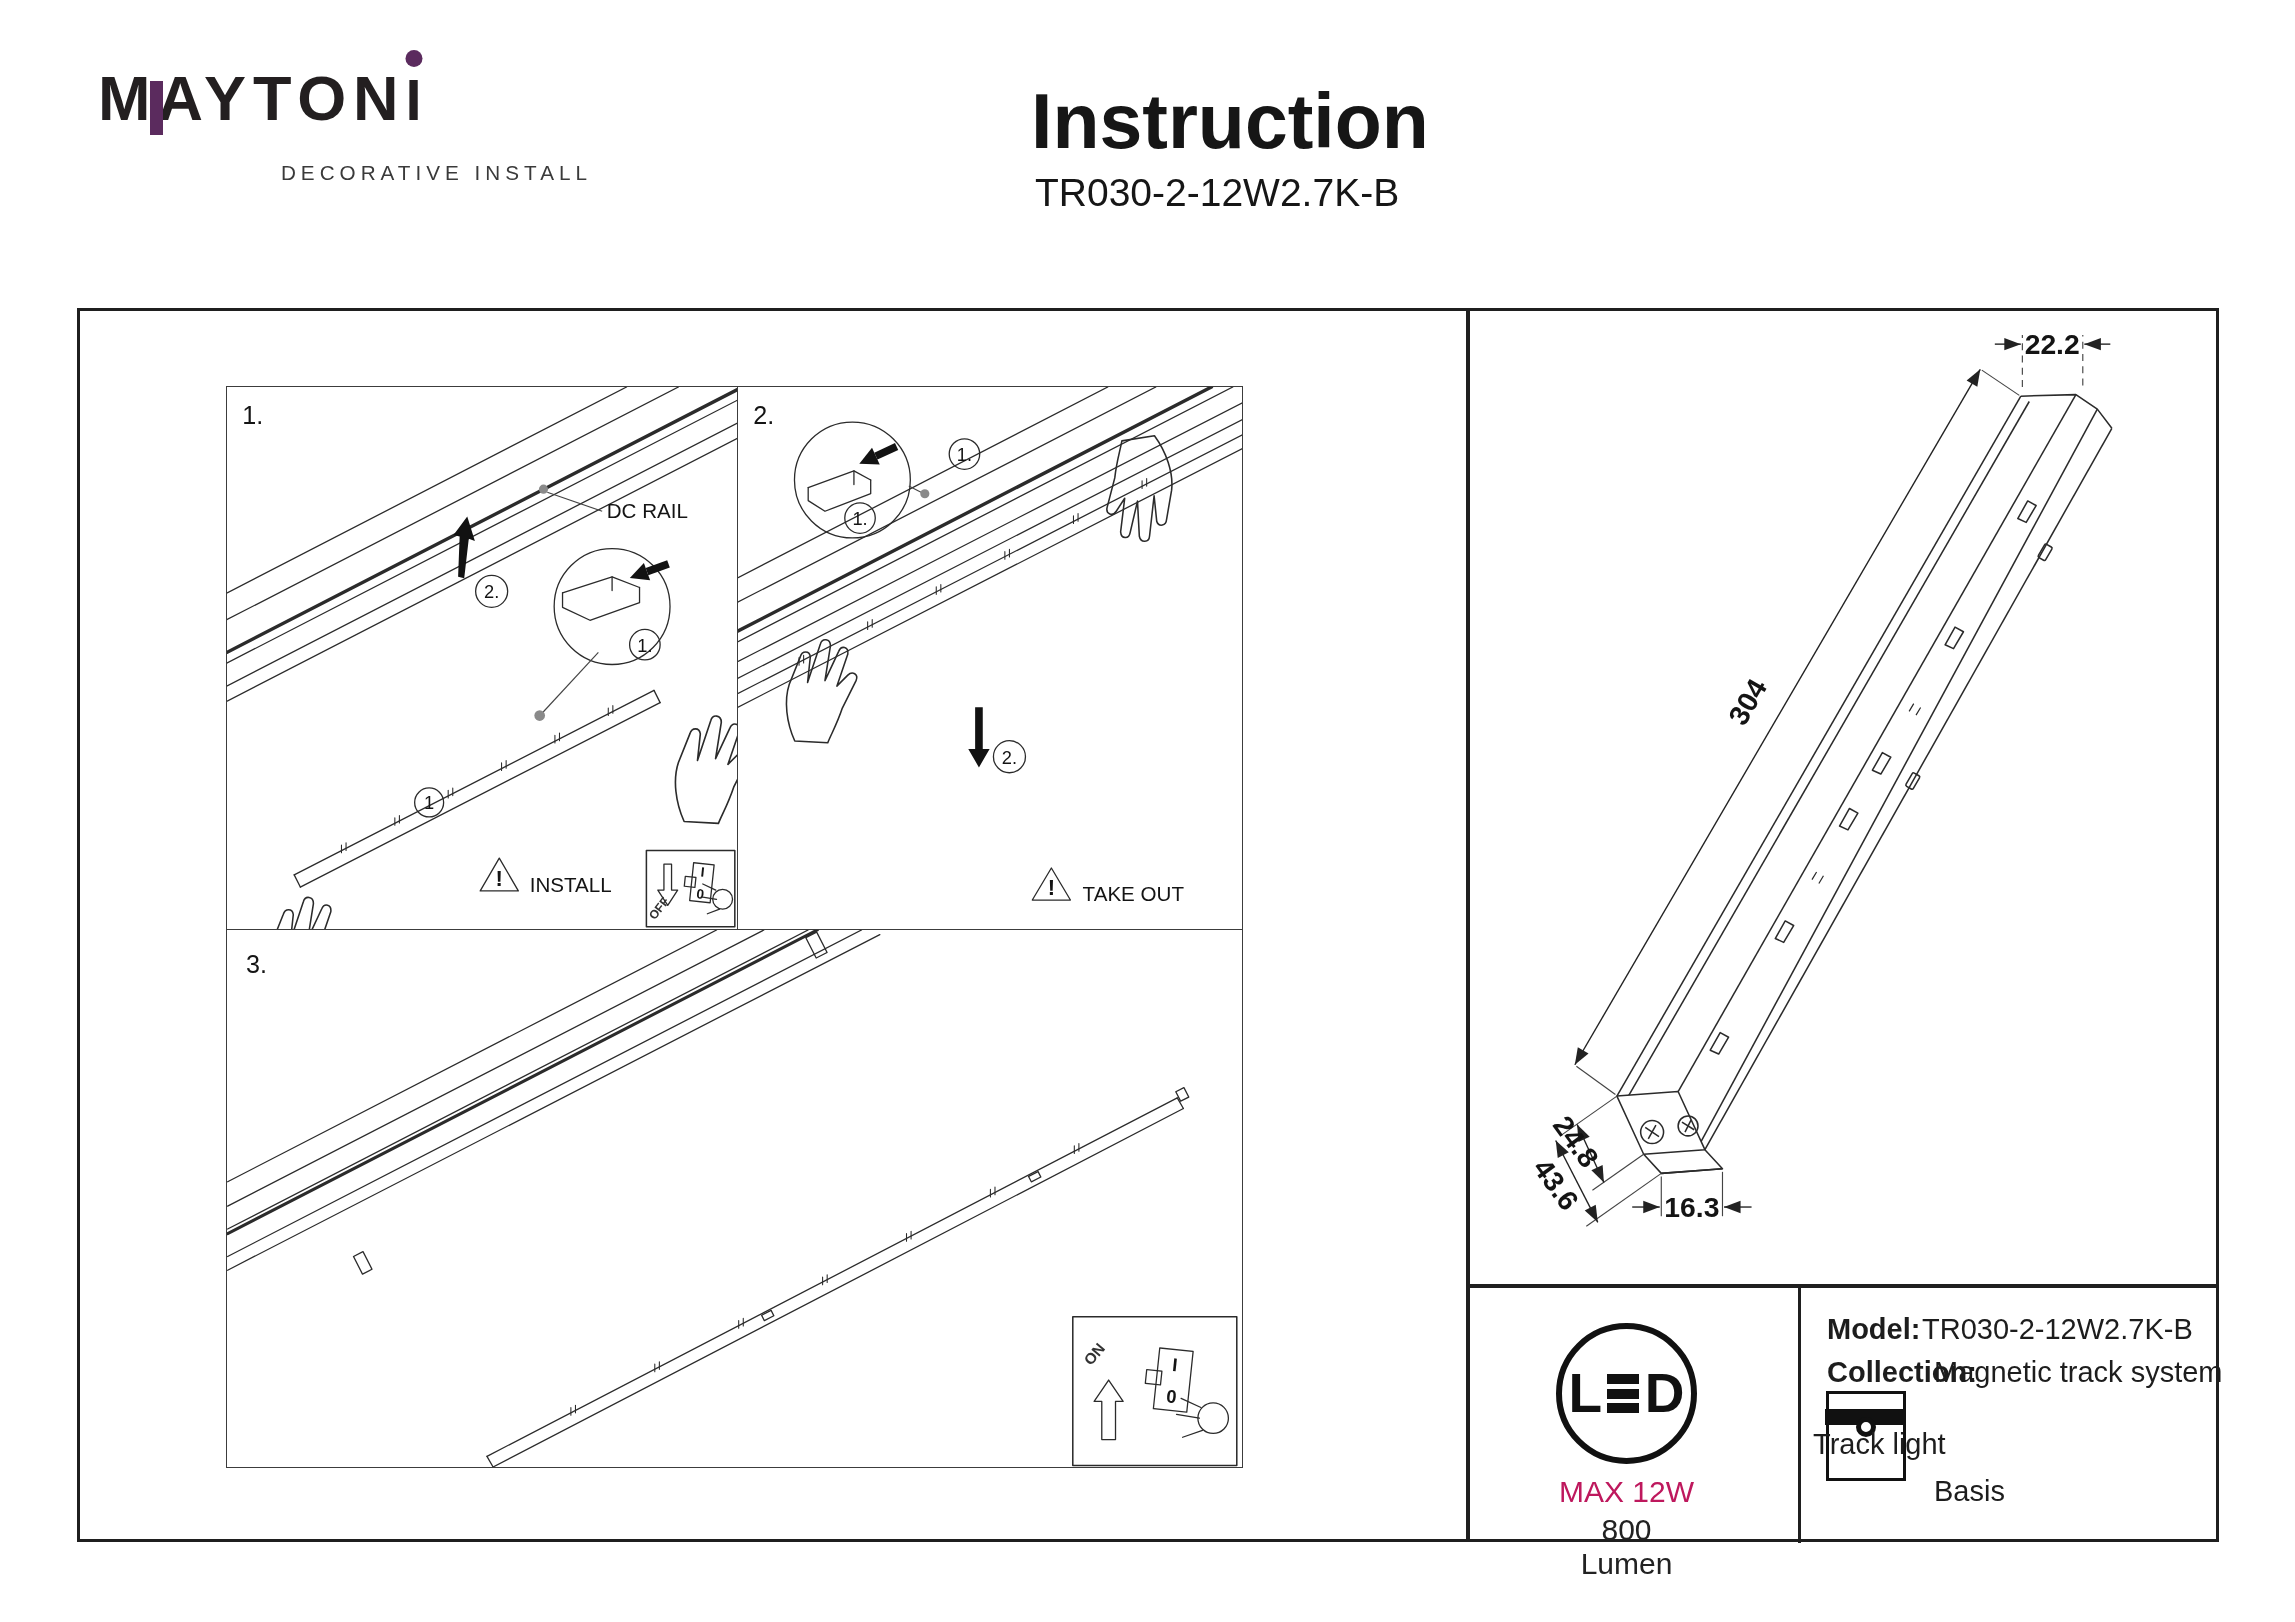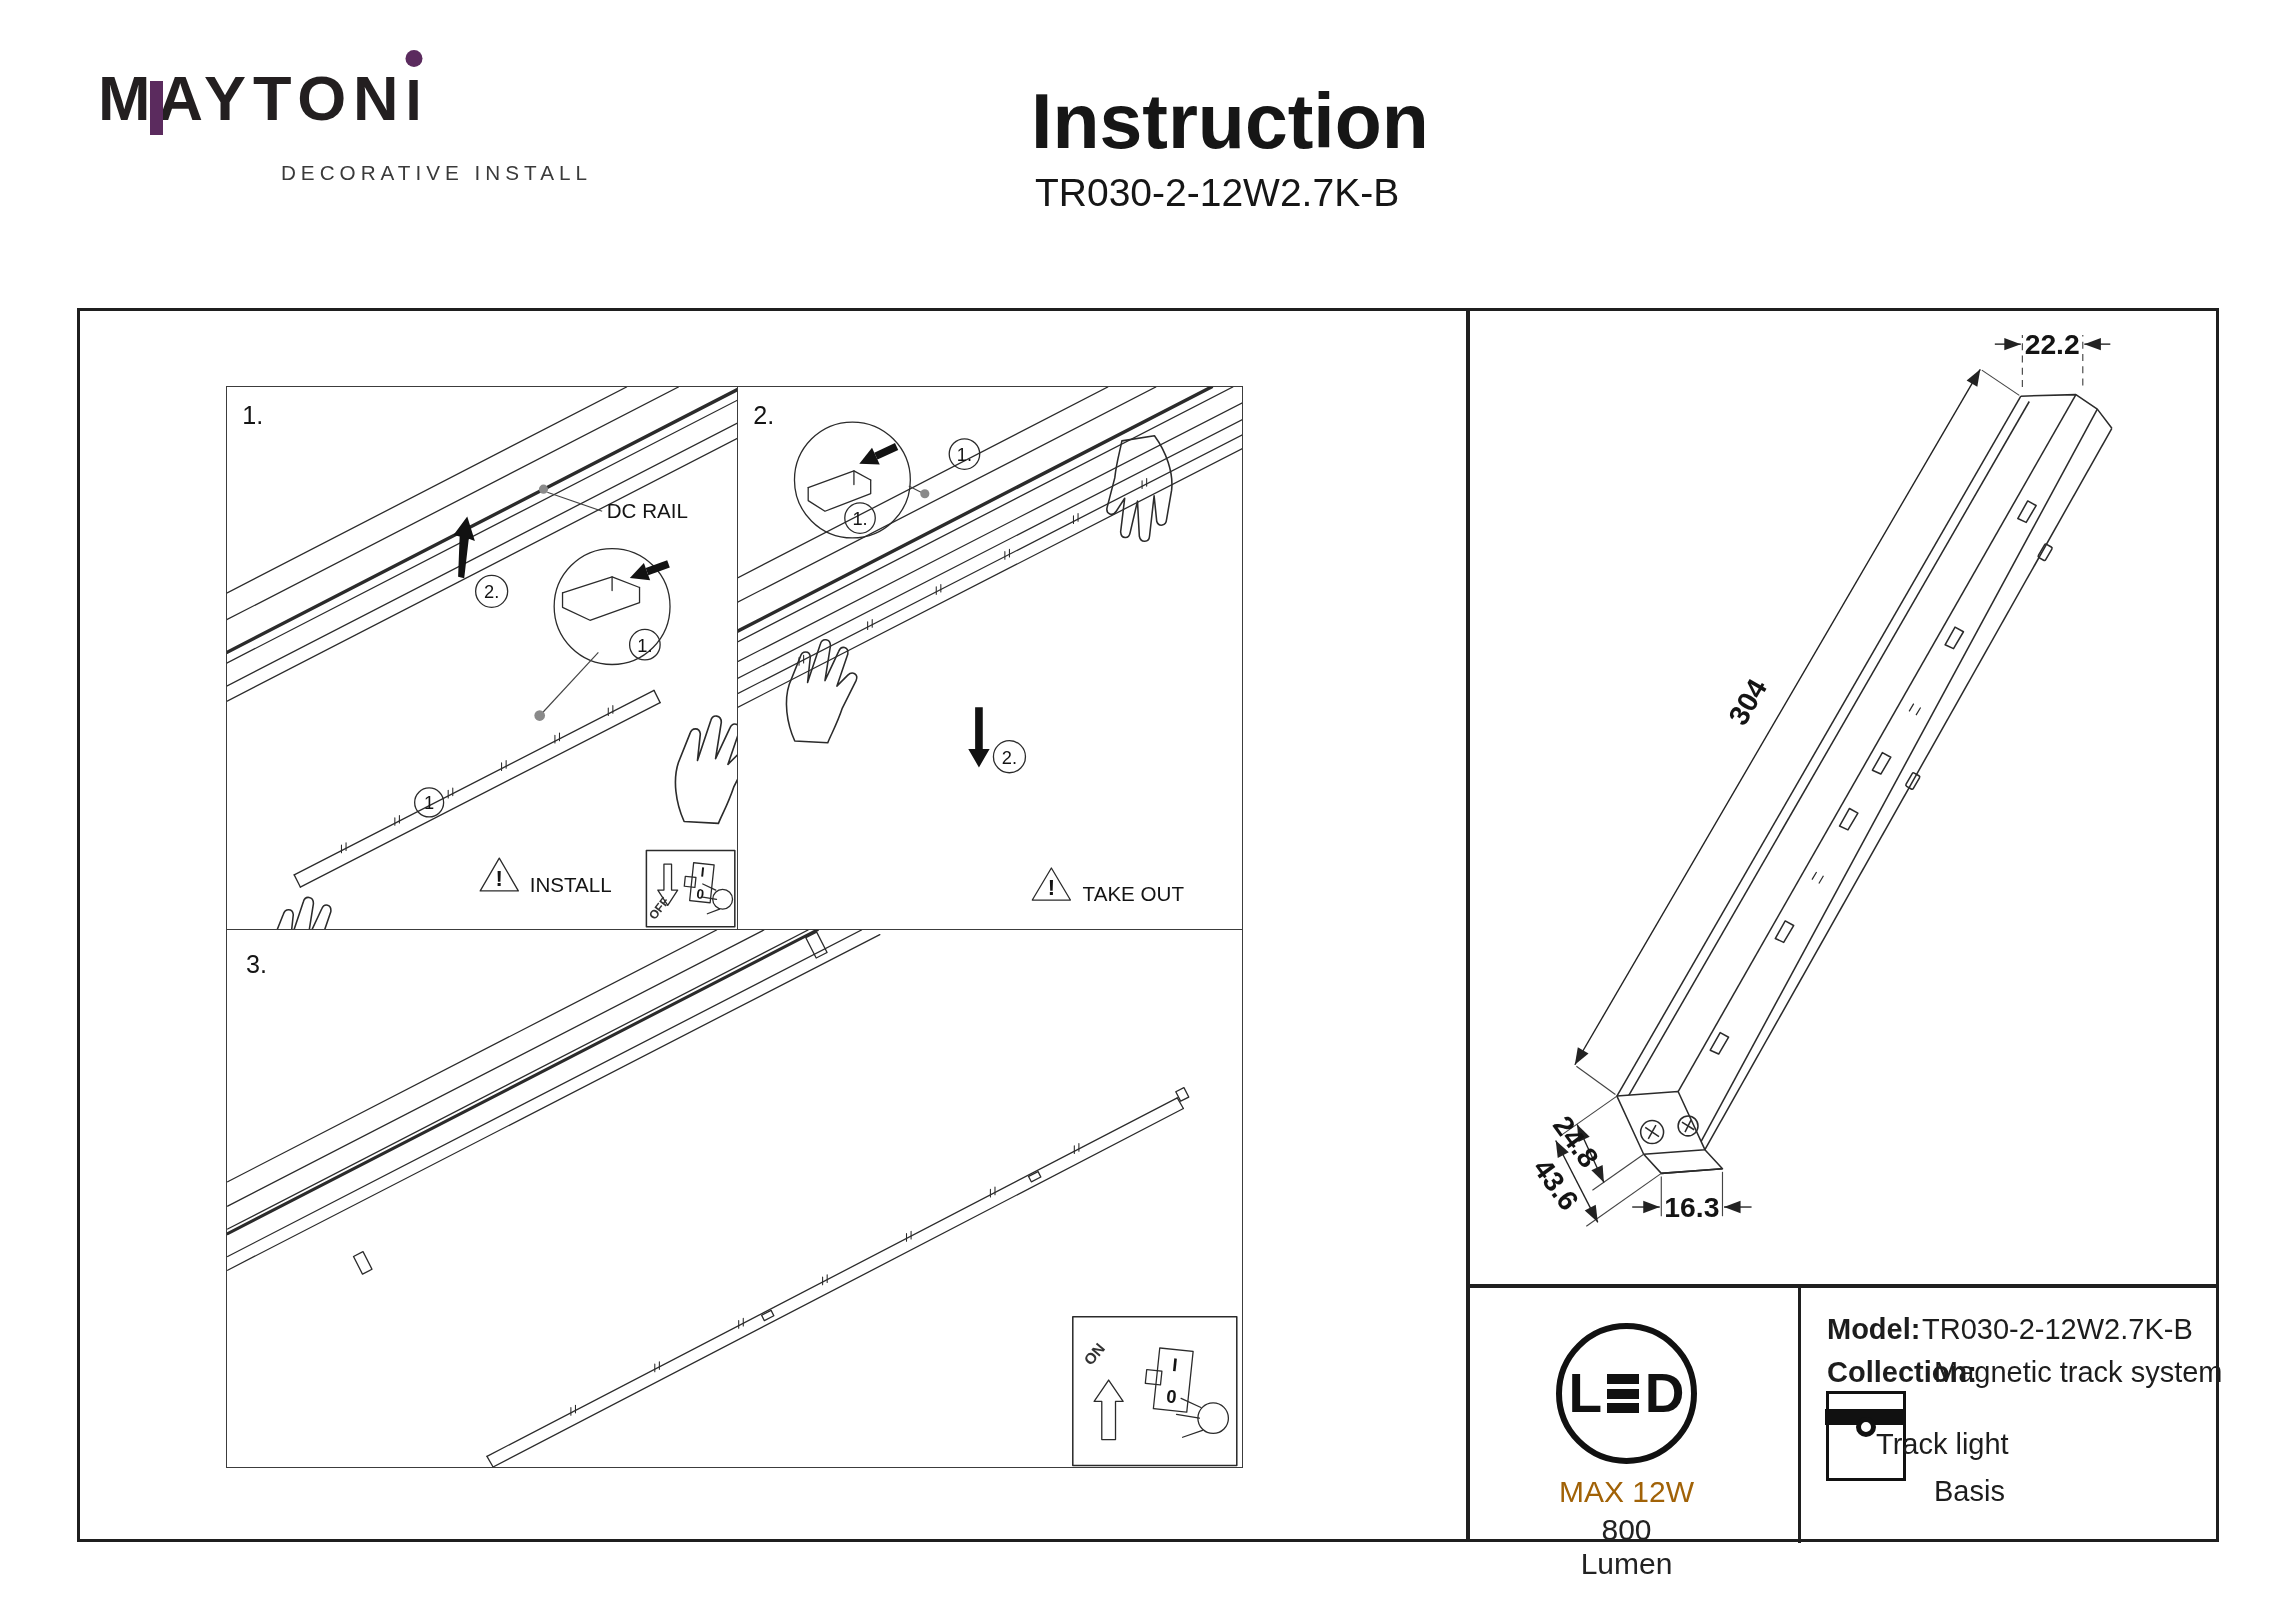--- a/index.html
+++ b/index.html
@@ -42,21 +42,21 @@
   .dim{font:700 37px "Liberation Sans",sans-serif;text-anchor:middle;}
   .ext{stroke:#444;stroke-width:1.5;fill:none;}
   .dimln{stroke:#222;stroke-width:1.8;fill:none;}
   .dash{stroke-dasharray:9 7;}
   
   .led-circle{left:1556px;top:1323px;width:141px;height:141px;border:6.1px solid #111;border-radius:50%;box-sizing:border-box;display:flex;align-items:center;justify-content:center;}
   .led-inner{display:flex;align-items:center;gap:5.4px;}
   .led-letter{font-size:55px;font-weight:700;color:#111;line-height:1;}
   .led-bars{display:flex;flex-direction:column;gap:4.6px;}
   .led-bars div{width:32px;height:10px;background:#111;}
-  .maxw{left:1556px;top:1475px;width:141px;text-align:center;font-size:30px;color:#a16207;}
+  .maxw{left:1556px;top:1475px;width:141px;text-align:center;font-size:30px;color:#be185d;}
   .lumen{left:1556px;top:1513px;width:141px;text-align:center;font-size:30px;color:#222;}
   .spec-label{font-size:29px;color:#1d1d1d;font-weight:bold;}
   .spec-value{font-size:29px;color:#1d1d1d;}
   .pictogram{left:1826px;top:1391px;width:80px;height:90px;border:3.8px solid #111;box-sizing:border-box;position:absolute;background:#fff;}
   .picto-bar{position:absolute;left:-3.8px;top:15.3px;width:80px;height:15.3px;background:#111;}
   .picto-circle{position:absolute;left:50%;top:23px;transform:translateX(-50%);width:20px;height:20px;border-radius:50%;background:#fff;border:5.4px solid #111;box-sizing:border-box;}
 </style>
 </head>
 <body>
 
@@ -352,14 +352,14 @@
 <div class="abs spec-label" style="left:1827px;top:1313px">Model:</div>
 <div class="abs spec-value" style="left:1922px;top:1313px">TR030-2-12W2.7K-B</div>
 <div class="abs spec-label" style="left:1827px;top:1356px">Collection:</div>
 <div class="abs spec-value" style="left:1934px;top:1356px">Magnetic track system</div>
 
 <div class="pictogram">
   <div class="picto-bar"></div>
   <div class="picto-circle"></div>
 </div>
 <div class="abs spec-value" style="left:1934px;top:1475px">Basis</div>
-<div class="abs spec-value" style="left:1876px;top:1428px">Track light</div>
+<div class="abs spec-value" style="left:1813px;top:1428px">Track light</div>
 
 
 </body></html>

